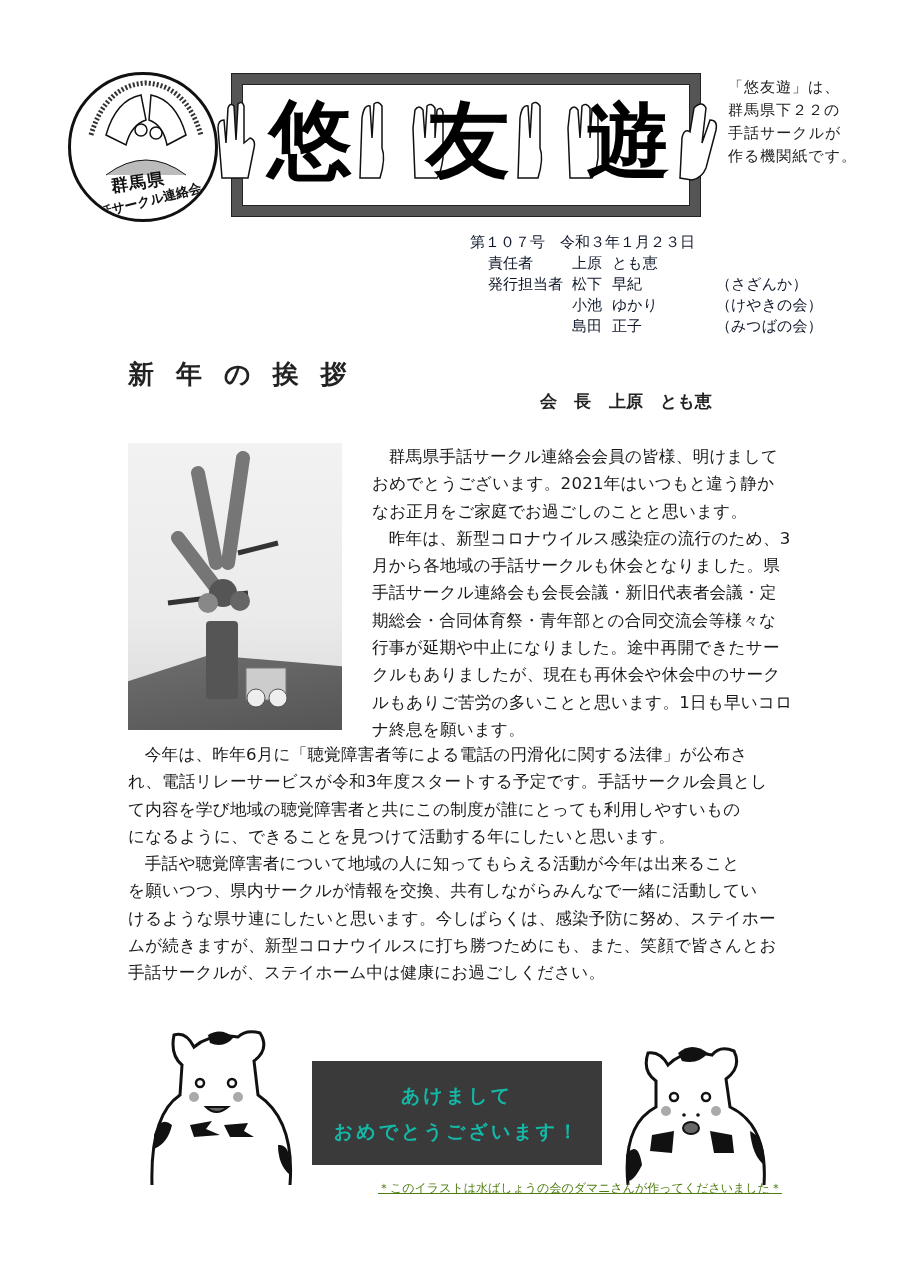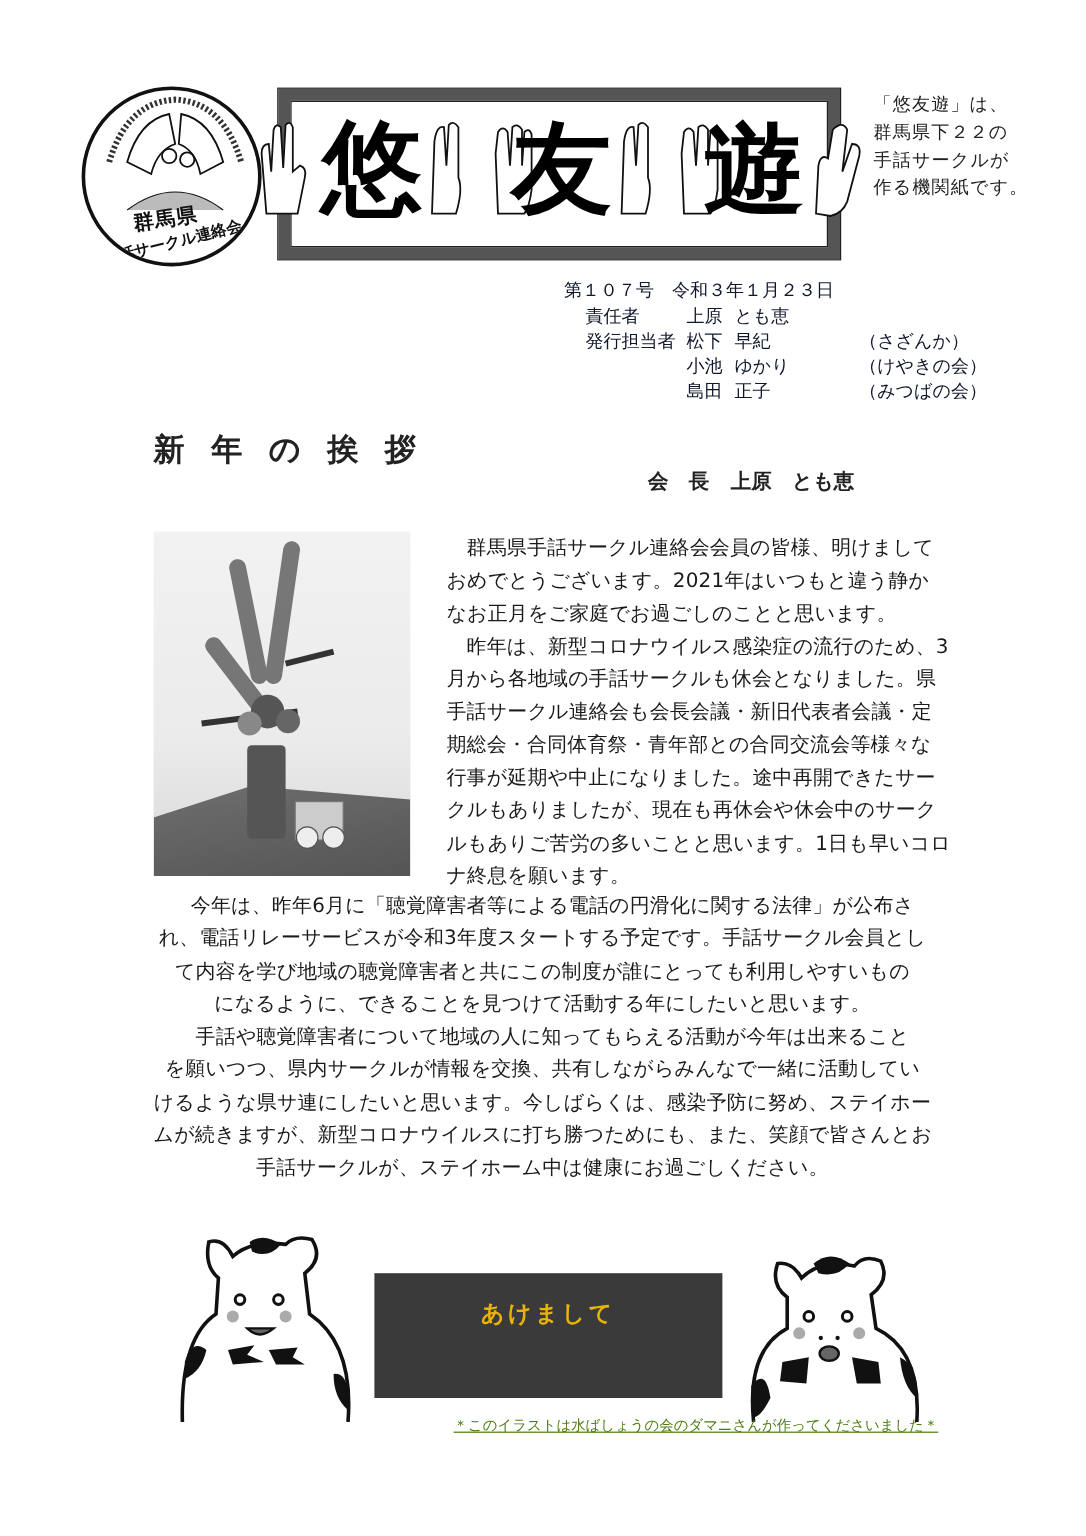--- a/index.html
+++ b/index.html
@@ -35,24 +35,24 @@
   .article-title { left:128px; top:357px; font-size:26px; letter-spacing:22px; font-weight:bold; color:#222; }
   .byline { left:540px; top:390px; font-size:17px; font-weight:bold; color:#222; white-space:nowrap; }
   .byline span { margin-right:18px; }
 
   .photo { left:128px; top:443px; width:214px; height:287px; background:linear-gradient(180deg,#f2f2f2 0%,#ebebeb 60%,#d8d8d8 100%); overflow:hidden; }
   .photo .table { position:absolute; left:0; bottom:0; width:100%; height:75px;
                   background:linear-gradient(170deg,#6e6e6e,#555); clip-path:polygon(0 35%,38% 0,100% 15%,100% 100%,0 100%); }
 
   .body-text { font-size:16.6px; line-height:27.3px; color:#1a1a1a; letter-spacing:0.2px; }
   .para-right { left:372px; top:443px; width:420px; }
-  .para-full { left:128px; top:741px; width:648px;text-align:center; }
+  .para-full { left:128px; top:741px; width:648px; }
   .line { white-space:nowrap; }
 
-  .greeting { left:312px; top:1061px; width:290px; height:104px; background:#3a3a3a; color:#eab308;
+  .greeting { left:312px; top:1061px; width:290px; height:104px; background:#3a3a3a; color:#14b8a6;
               text-align:center; font-size:19px; font-weight:bold; letter-spacing:3px; line-height:36px; padding-top:16px; box-sizing:border-box; }
 
   .credit { left:378px; top:1180px; font-size:12px; color:#4d7c0f; white-space:nowrap;text-decoration:underline; }
 </style>
 </head>
 <body>
 
 <div class="abs logo">
   <svg width="150" height="150" viewBox="0 0 150 150">
     <path d="M20 60 Q35 10 75 8 Q115 10 130 60" fill="none" stroke="#333" stroke-width="5" stroke-dasharray="2 2"></path>
@@ -180,20 +180,21 @@
   <circle cx="44" cy="72" r="5" fill="#aaa"></circle>
   <circle cx="88" cy="72" r="5" fill="#aaa"></circle>
   <path d="M56 82 Q66 92 78 82 Z" fill="#666" stroke="#111" stroke-width="2"></path>
   <path d="M4 110 Q10 90 22 100 Q18 118 4 124 Z" fill="#111"></path>
   <path d="M128 120 Q142 118 140 150 Q128 140 128 120 Z" fill="#111"></path>
   <path d="M40 100 L62 96 L56 104 L70 110 L44 112 Z M74 100 L98 98 L94 106 L104 112 L80 112 Z" fill="#111"></path>
 </svg>
 
 <div class="abs greeting">
   <div>あけまして</div>
+  <div>おめでとうございます！</div>
 </div>
 
 <svg class="abs" style="left:622px;top:1035px" width="150" height="150" viewBox="0 0 150 150">
   <path d="M6 150 Q0 90 34 72 L34 46 Q20 36 26 18 Q38 16 46 30 Q62 14 90 20 Q98 10 112 16 Q120 32 104 44 L108 72 Q146 90 142 150" fill="#fff" stroke="#111" stroke-width="3"></path>
   <path d="M56 18 Q70 6 86 18 Q76 30 60 26 Z" fill="#111"></path>
   <circle cx="52" cy="62" r="4" fill="none" stroke="#111" stroke-width="2.5"></circle>
   <circle cx="84" cy="62" r="4" fill="none" stroke="#111" stroke-width="2.5"></circle>
   <circle cx="44" cy="76" r="5" fill="#aaa"></circle>
   <circle cx="94" cy="76" r="5" fill="#aaa"></circle>
   <circle cx="62" cy="80" r="1.8" fill="#111"></circle>

